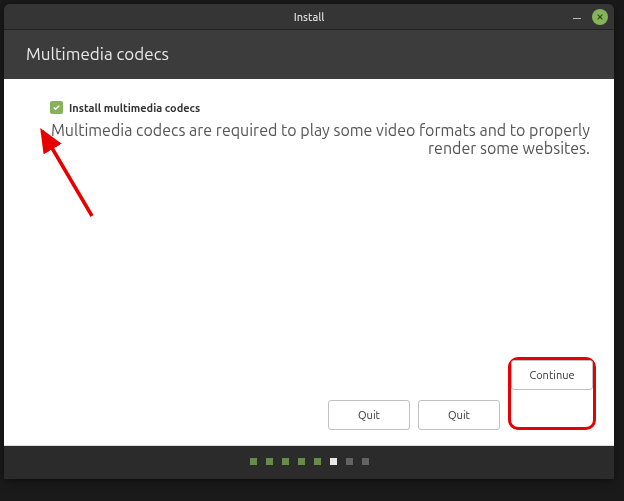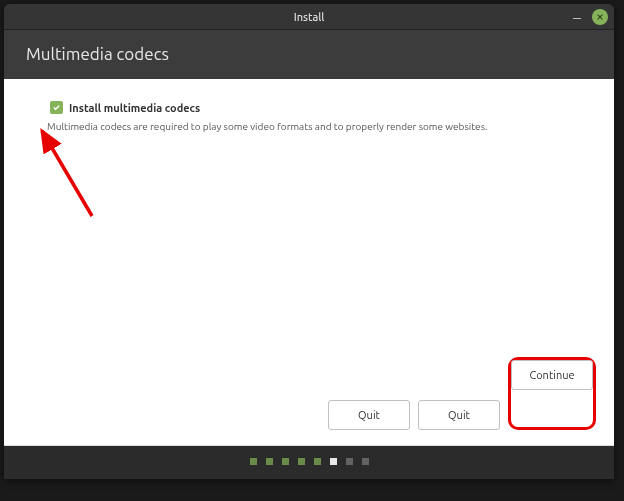--- a/index.html
+++ b/index.html
@@ -115,23 +115,24 @@
     .checkbox svg {
       width: 9px;
       height: 9px;
     }
     .checkbox-label {
       font-size: 11px;
       font-weight: 600;
       color: #333;
     }
     .description {
-      font-size: 10px;
+      font-size: 16px;
       color: #555;
       margin-left: 19px;
+      text-align: right;
     }
     .button-bar {
       position: absolute;
       bottom: 15px;
       right: 18px;
       display: flex;
       gap: 8px;
     }
     .btn {
       background: #fff;

